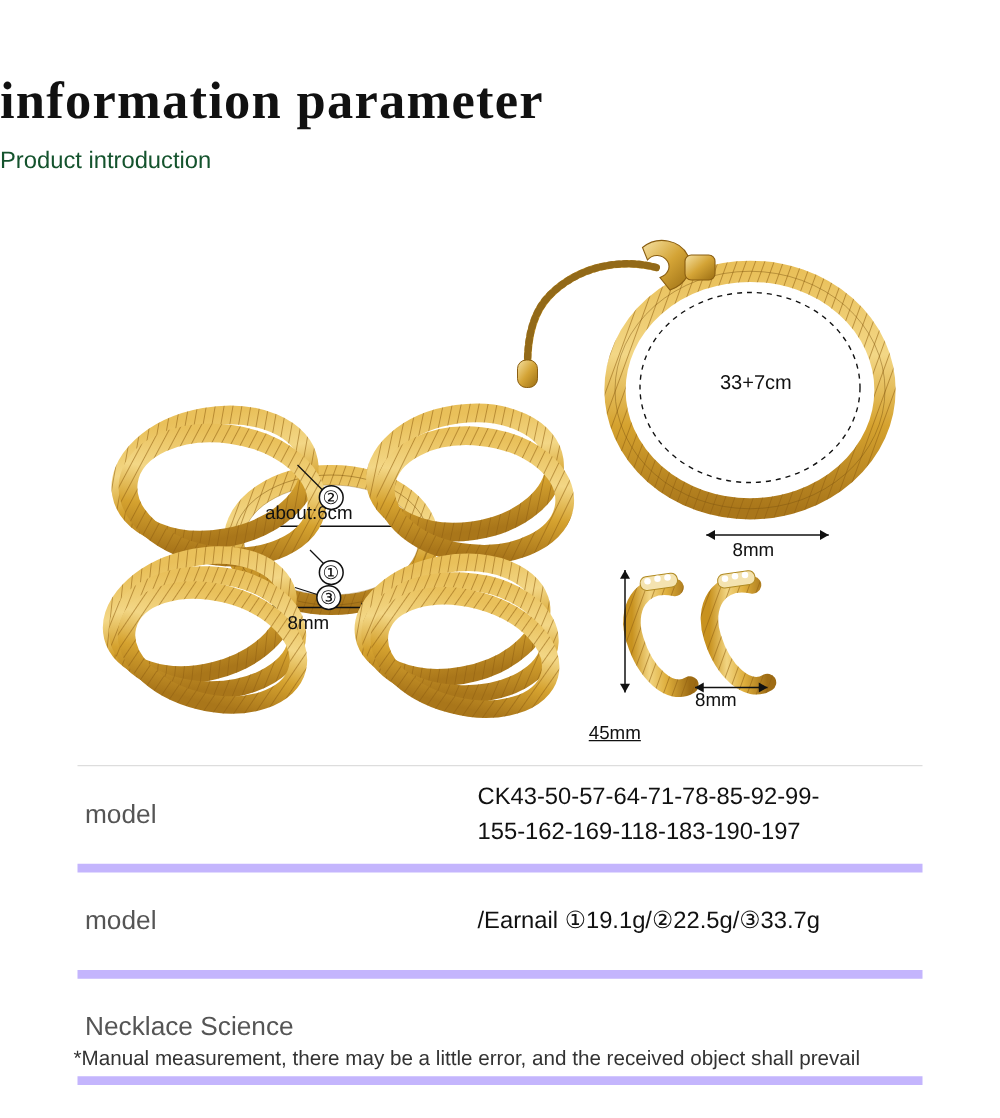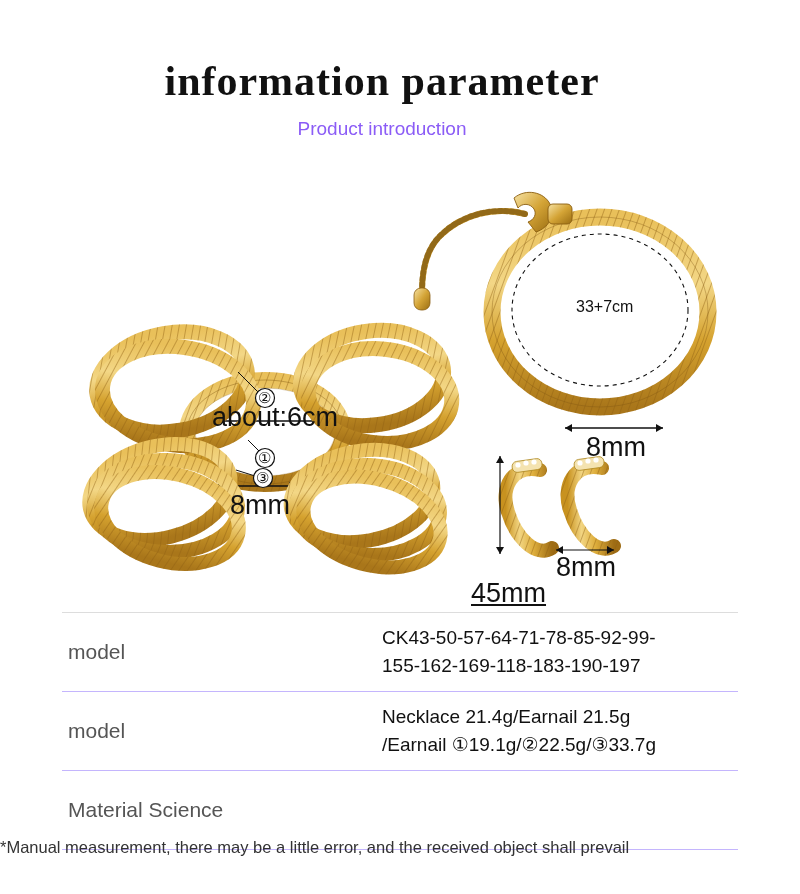--- a/index.html
+++ b/index.html
@@ -20,36 +20,35 @@
     width: 800px;
     height: 894px;
   }
 
   
   .header {
     position: absolute;
     top: 58px;
     left: 0;
     width: 724px;
-    text-align: center;
-    padding-left: 20px;
+    text-align: left;
   }
   .title {
     font-family: "Liberation Serif", serif;
     font-size: 42px;
     font-weight: 700;
     letter-spacing: 1px;
     color: #111111;
     line-height: 1.1;
     margin: 0;
   }
   .subtitle {
     margin-top: 14px;
     font-size: 19px;
-    color: #8b5cf6;
+    color: #14532d;
     font-weight: 400;
   }
 
   
   .illustration {
     position: absolute;
     top: 170px;
     left: 0;
     width: 800px;
     height: 430px;
@@ -58,34 +57,34 @@
     display: block;
   }
   .anno {
     position: absolute;
     font-size: 19px;
     color: #111;
     font-weight: 400;
     white-space: nowrap;
   }
   .anno-big {
-    font-size: 27px;
+    font-size: 15px;
   }
 
   
   .spec {
     position: absolute;
     left: 62px;
     top: 612px;
     width: 676px;
   }
   .spec-row {
     display: flex;
     align-items: center;
-    border-bottom: 1px solid #c4b5fd;
+    border-bottom: 7px solid #c4b5fd;
     min-height: 66px;
     padding: 6px 0;
   }
   .spec-row:first-child {
     border-top: 1px solid #dddddd;
   }
   .spec-label {
     width: 320px;
     flex: none;
     font-size: 21px;
@@ -100,21 +99,21 @@
   }
   .spec-value .line {
     display: block;
   }
 
   .footnote {
     position: absolute;
     left: 0;
     top: 838px;
     width: 688px;
-    text-align: left;
+    text-align: right;
     font-size: 16.5px;
     color: #333333;
   }
 </style>
 </head>
 <body>
 
 <div class="page">
 
   <div class="header">
@@ -284,26 +283,25 @@
       <div class="spec-label">model</div>
       <div class="spec-value">
         <span class="line">CK43-50-57-64-71-78-85-92-99-</span>
         <span class="line">155-162-169-118-183-190-197</span>
       </div>
     </div>
 
     <div class="spec-row">
       <div class="spec-label">model</div>
       <div class="spec-value">
-        <span class="line">Necklace 21.4g/Earnail 21.5g</span>
         <span class="line">/Earnail ①19.1g/②22.5g/③33.7g</span>
       </div>
     </div>
 
     <div class="spec-row">
-      <div class="spec-label">Material Science</div>
+      <div class="spec-label">Necklace Science</div>
     </div>
 
   </div>
 
   <div class="footnote">*Manual measurement, there may be a little error, and the received object shall prevail</div>
 
 </div>
 
 </body></html>

